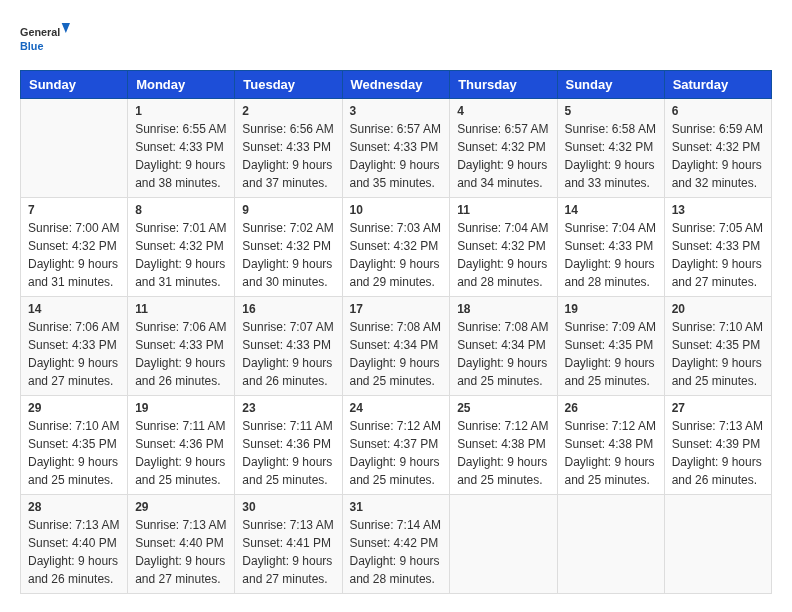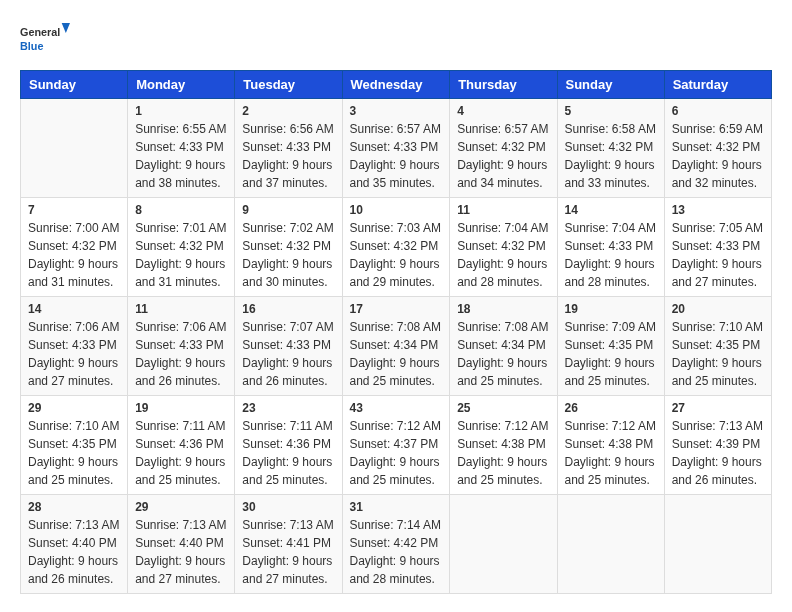--- a/index.html
+++ b/index.html
@@ -200,21 +200,21 @@
         </td>
         <td>
           <span class="day-num">19</span>
           <div class="day-info">Sunrise: 7:11 AM<br>Sunset: 4:36 PM<br>Daylight: 9 hours<br>and 25 minutes.</div>
         </td>
         <td>
           <span class="day-num">23</span>
           <div class="day-info">Sunrise: 7:11 AM<br>Sunset: 4:36 PM<br>Daylight: 9 hours<br>and 25 minutes.</div>
         </td>
         <td>
-          <span class="day-num">43</span>
+          <span class="day-num">24</span>
           <div class="day-info">Sunrise: 7:12 AM<br>Sunset: 4:37 PM<br>Daylight: 9 hours<br>and 25 minutes.</div>
         </td>
         <td>
           <span class="day-num">25</span>
           <div class="day-info">Sunrise: 7:12 AM<br>Sunset: 4:38 PM<br>Daylight: 9 hours<br>and 25 minutes.</div>
         </td>
         <td>
           <span class="day-num">26</span>
           <div class="day-info">Sunrise: 7:12 AM<br>Sunset: 4:38 PM<br>Daylight: 9 hours<br>and 25 minutes.</div>
         </td>

